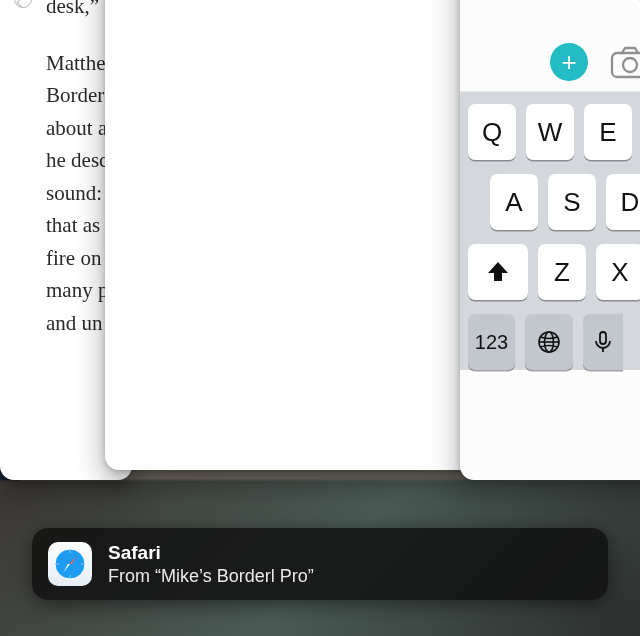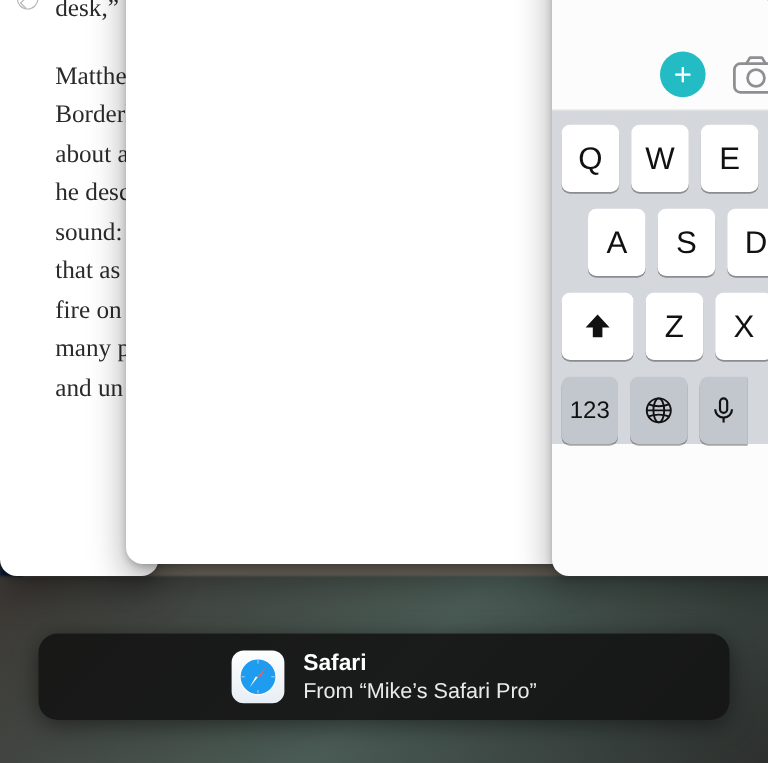--- a/index.html
+++ b/index.html
@@ -36,21 +36,20 @@
   .key.func{ background:#c2c6cd; width:47px; font-size:20px;}
   .key.globe{ width:48px; background:#c2c6cd;}
   .key.mic{ width:40px; background:#c2c6cd; border-radius:7px 0 0 7px;}
   .key svg{width:26px;height:26px;}
   .krow.r4{gap:10px;}
   .banner {
     position:absolute; left:32px; right:32px; top:528px; height:72px;
     background:rgba(18,18,18,.86); border-radius:16px;
     display:flex; align-items:center; padding:0 16px; gap:16px;
     box-shadow:0 4px 20px rgba(0,0,0,.5);
-    justify-content:center;
   }
   .appicon{ width:44px; height:44px; border-radius:10px; background:linear-gradient(180deg,#fdfefe,#e7eef4); display:flex; align-items:center; justify-content:center;}
   .appicon svg{width:34px;height:34px;}
   .btxt{ color:#fff; display:flex; flex-direction:column; line-height:1.25;}
   .btxt .t{font-size:19px; font-weight:600;}
   .btxt .s{font-size:18px; font-weight:400; color:#eaeaea;}
 </style>
 </head>
 <body>
 
@@ -139,17 +138,17 @@
             <line x1="17" y1="28" x2="17" y2="31"></line>
             <line x1="3" y1="17" x2="6" y2="17"></line>
             <line x1="28" y1="17" x2="31" y2="17"></line>
           </g>
           <polygon points="17,17 24,8 19,17" fill="#ff5a4c"></polygon>
           <polygon points="17,17 10,26 15,17" fill="#ffffff"></polygon>
         </svg>
     </div>
     <div class="btxt">
       <span class="t">Safari</span>
-      <span class="s">From “Mike’s Safari Pro”</span>
+      <span class="s">From “Mike’s Borderl Pro”</span>
     </div>
   </div>
 
 </div>
 
 </body></html>

